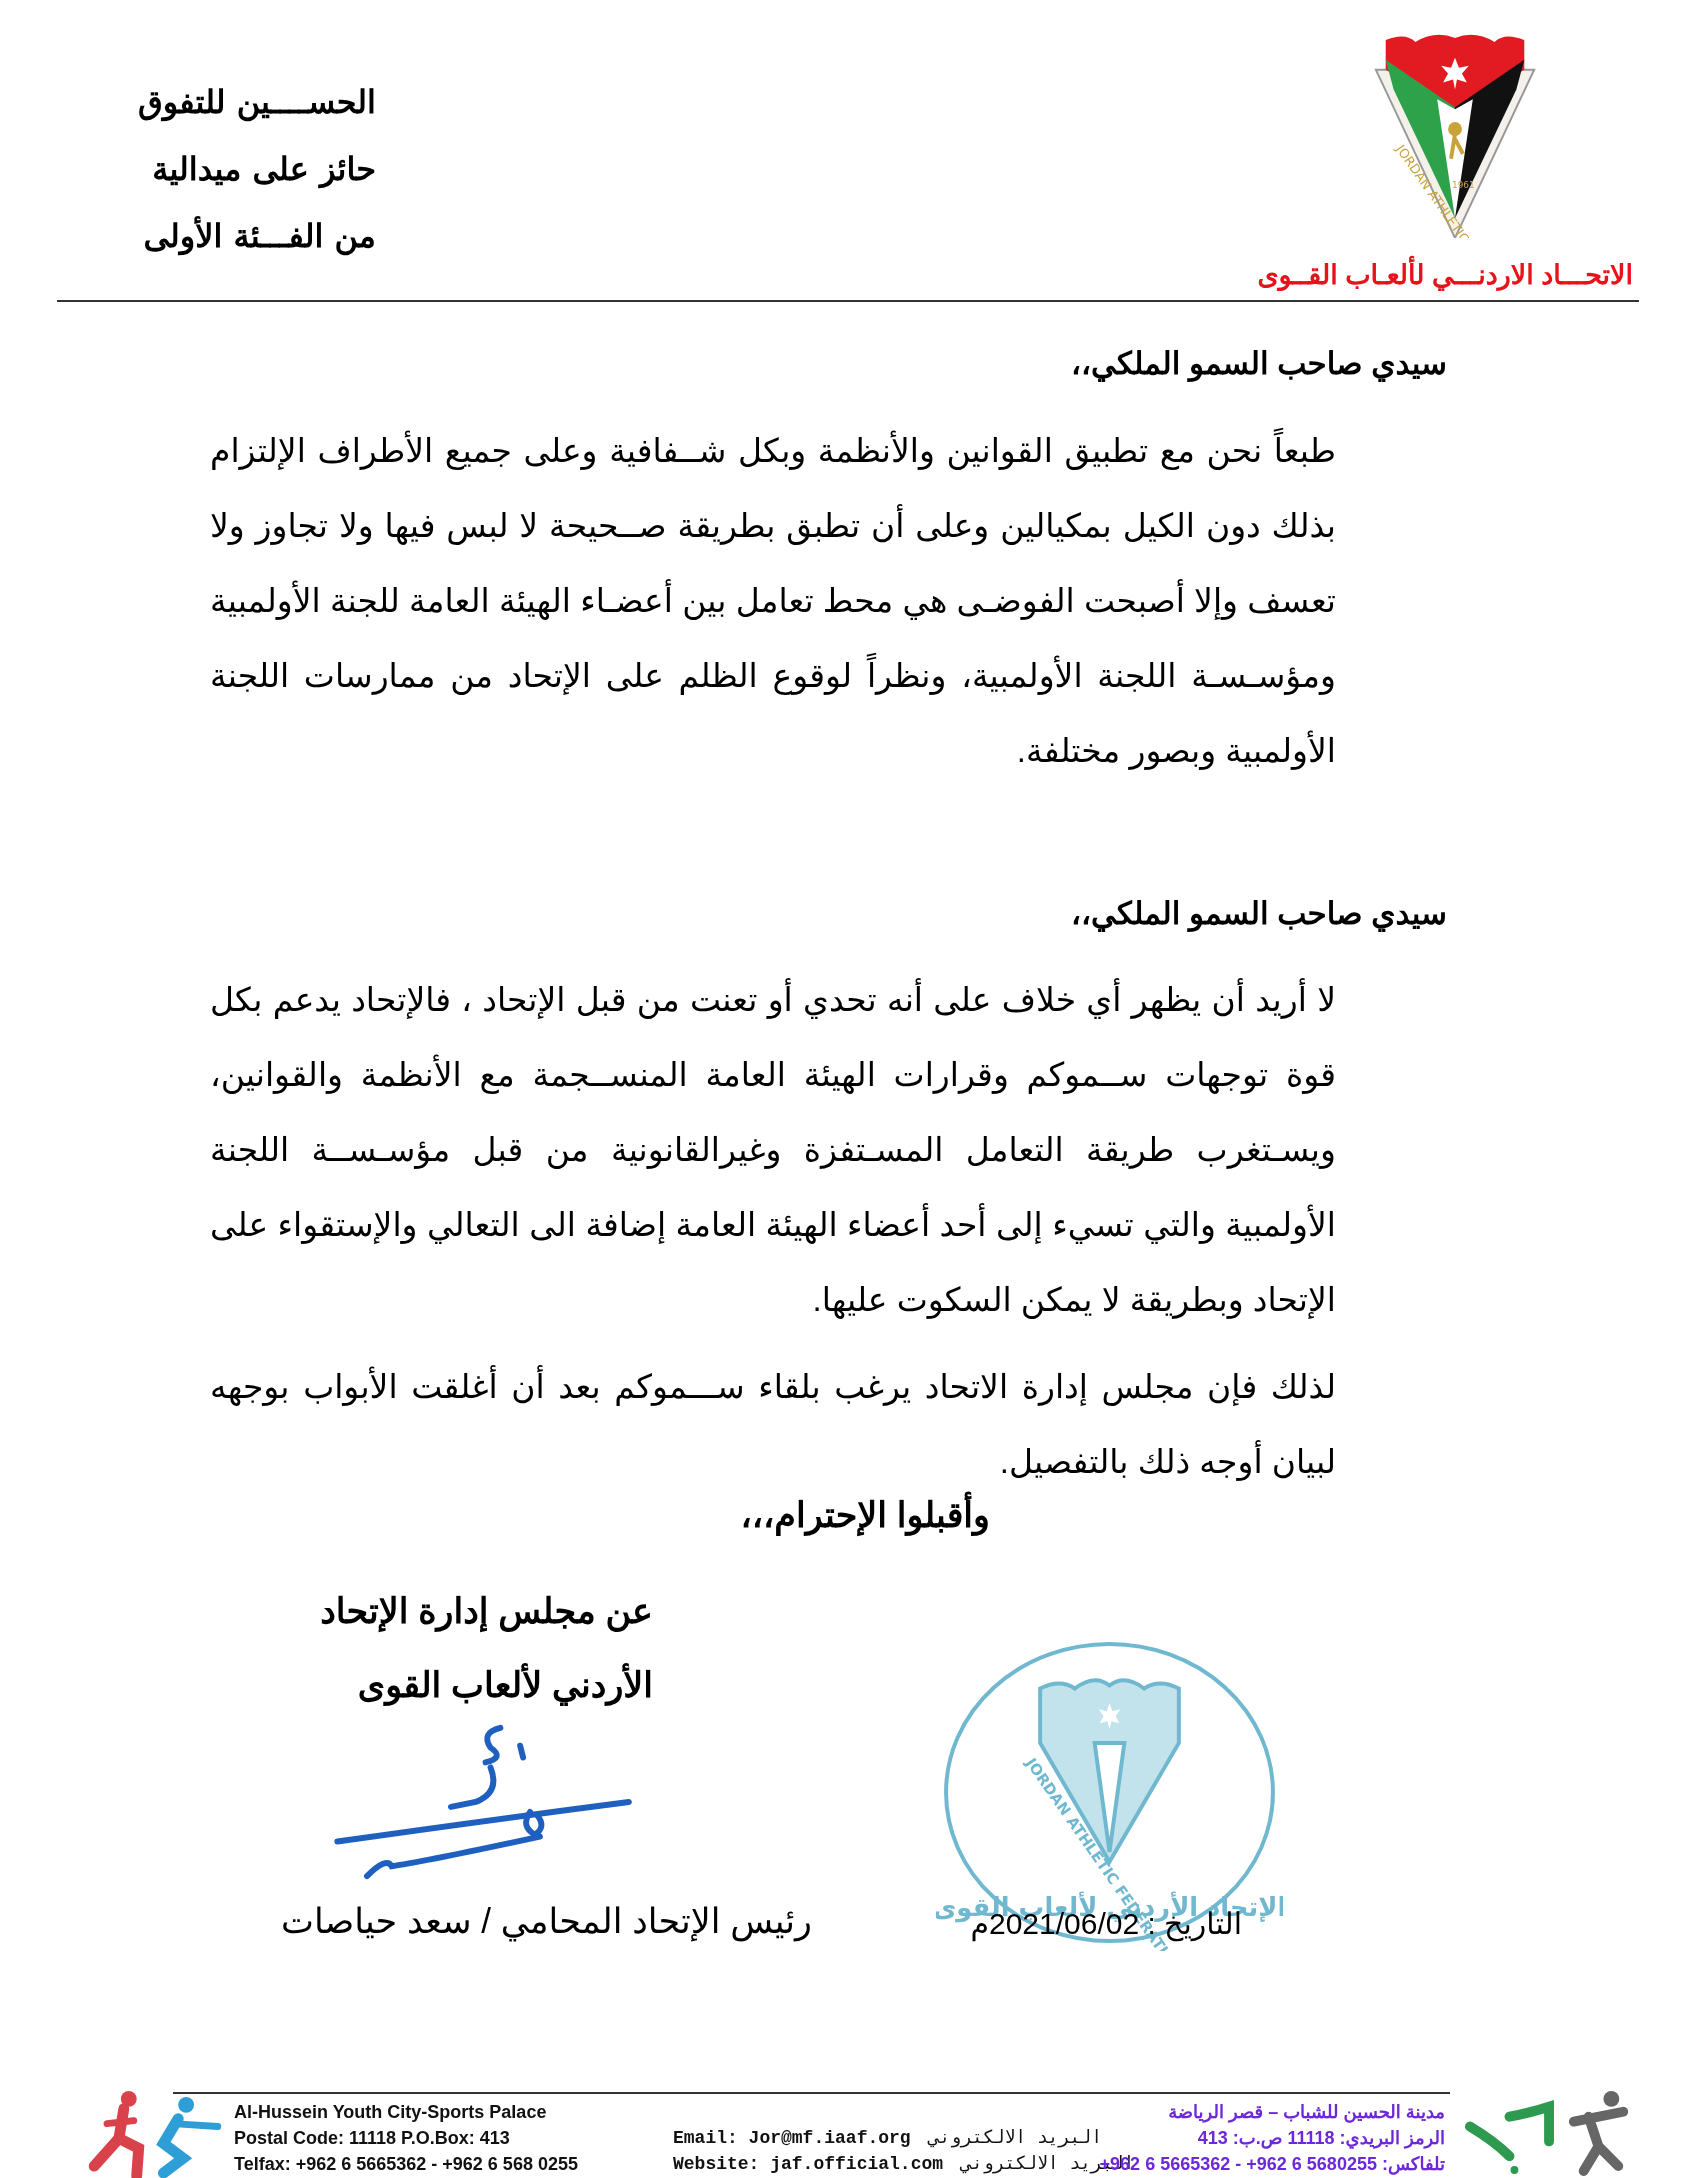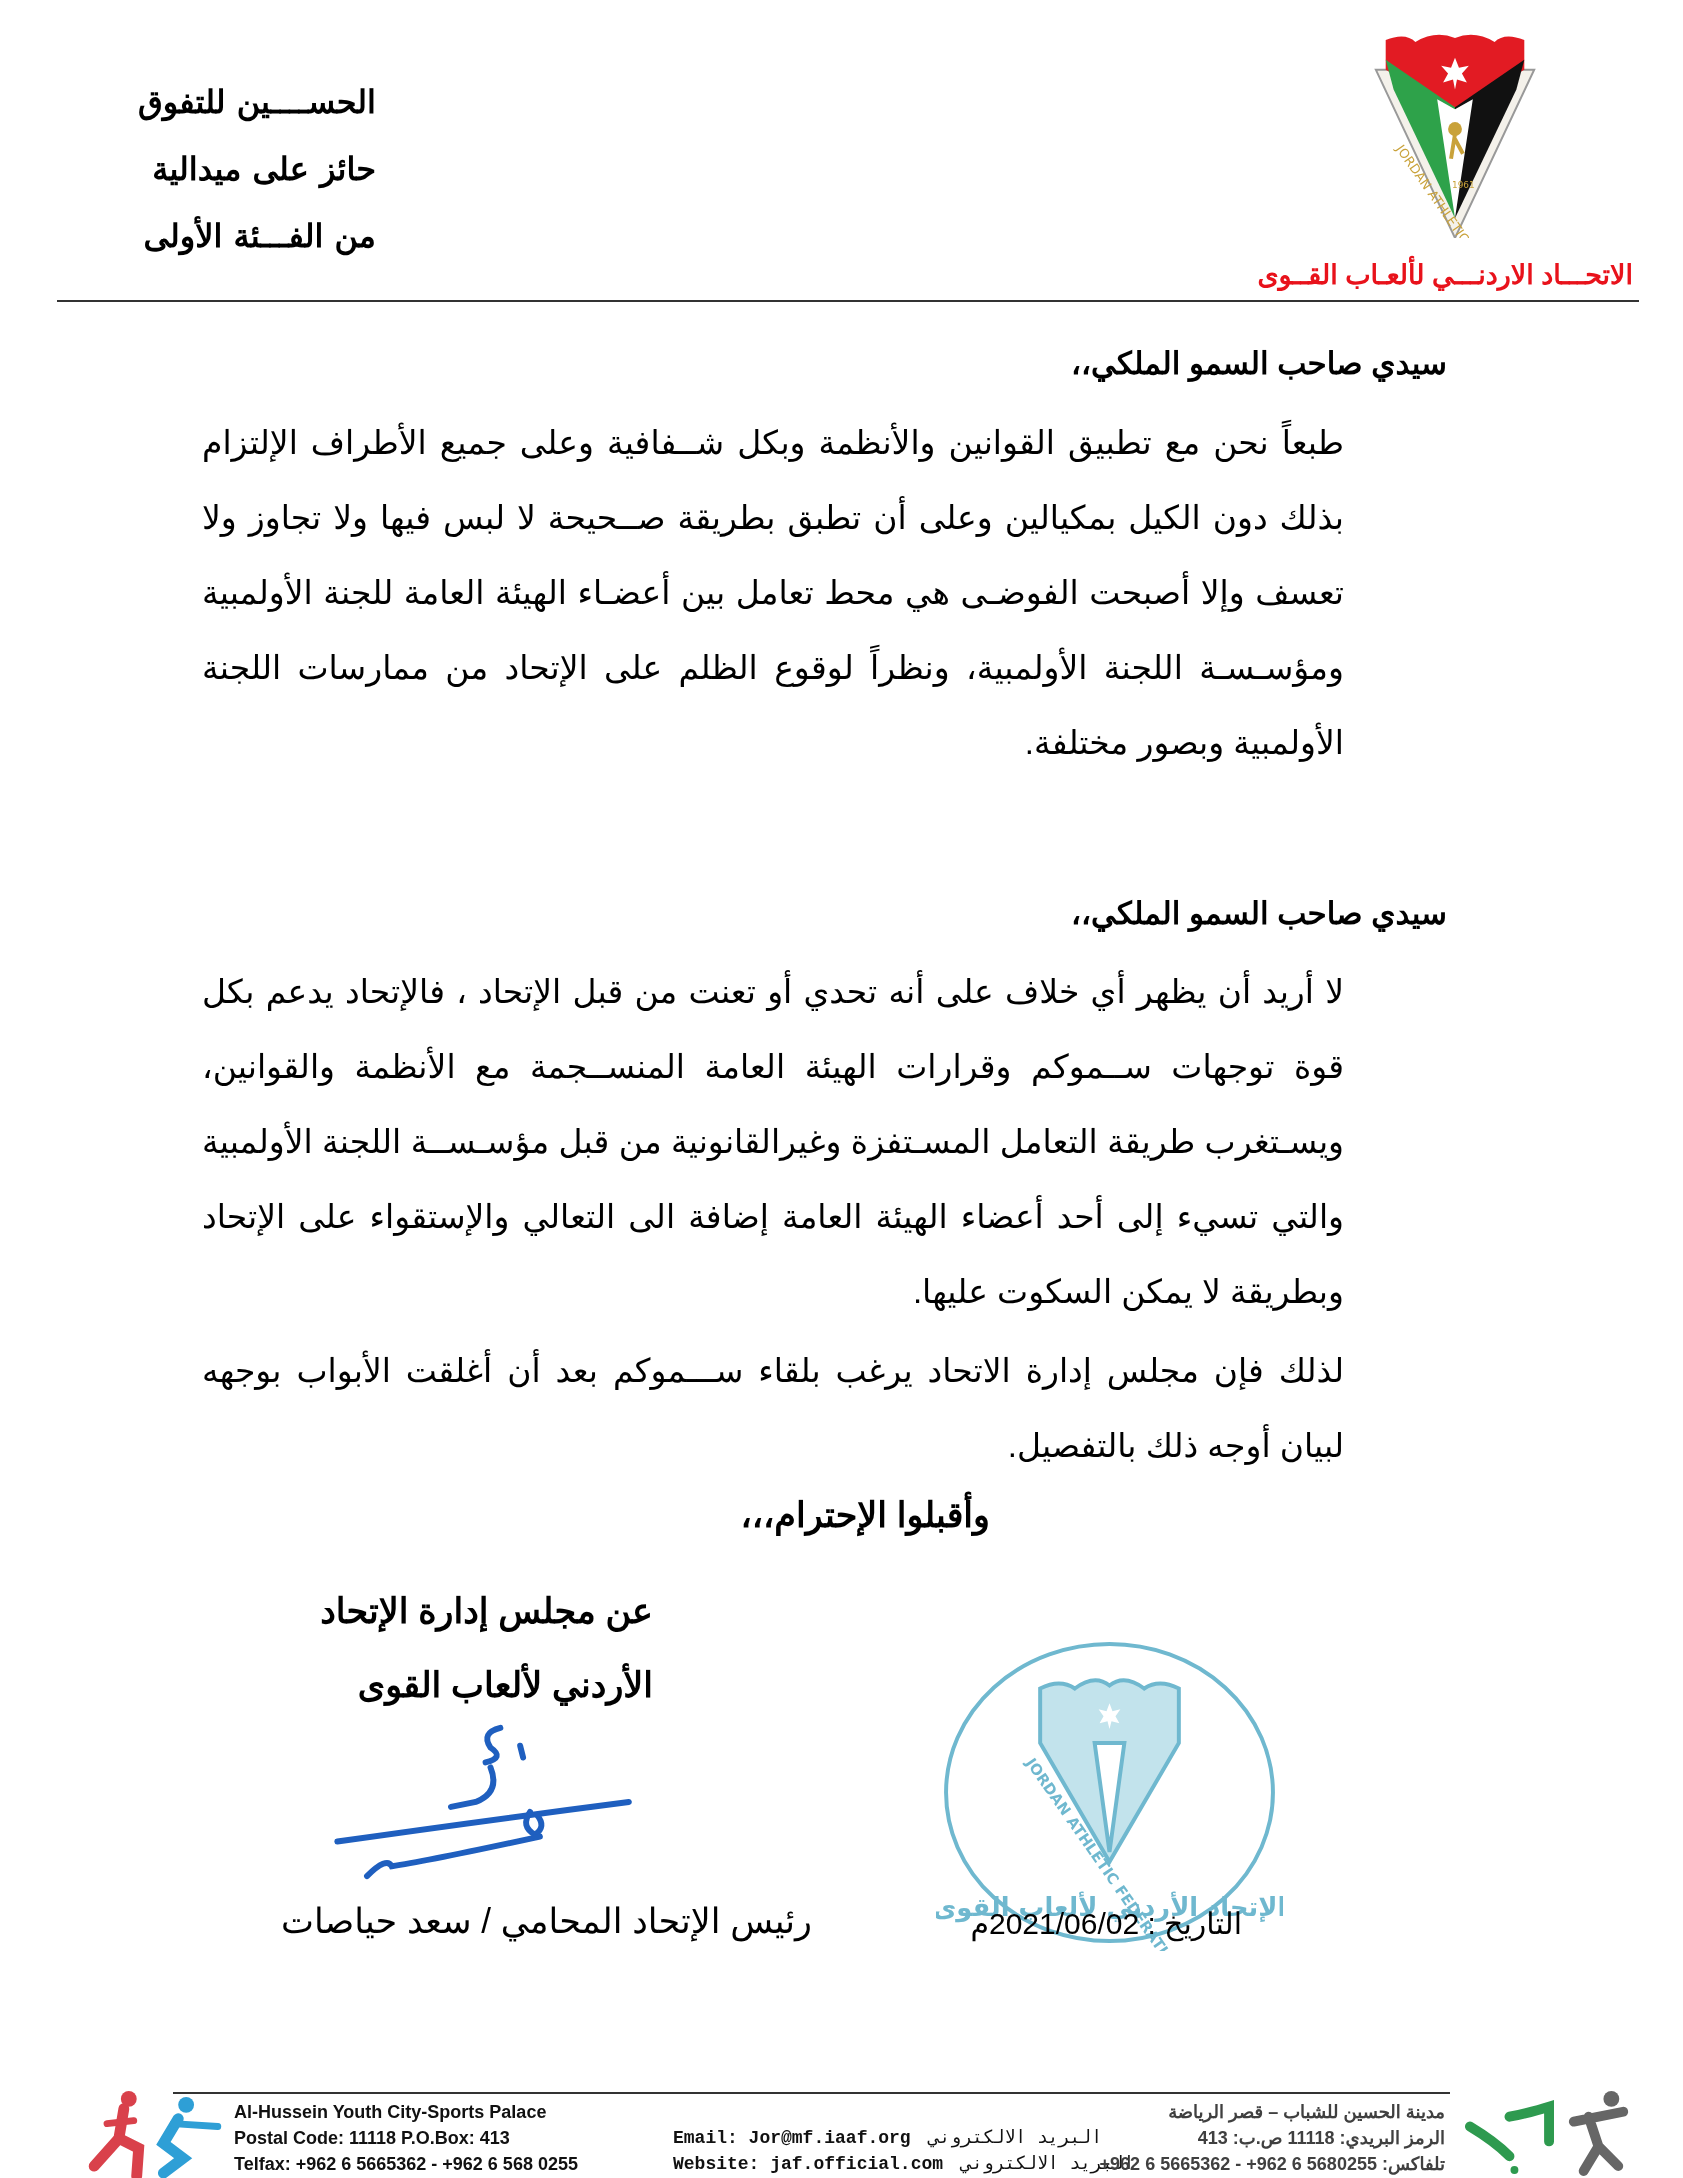--- a/index.html
+++ b/index.html
@@ -13,40 +13,40 @@
   .logo { left: 1356px; top: 30px; width: 198px; height: 208px; }
   .fed-name { right: 50px; top: 259px; direction: rtl; color: #e8121b; font-weight: bold;
               font-family: "Liberation Sans", sans-serif; font-size: 27px; letter-spacing: 1px; }
   .header-rule { left: 57px; width: 1582px; top: 300px; height: 0; border-top: 2px solid #333; }
   
   .salutation { right: 236px; direction: rtl; font-weight: bold; font-size: 31px;
                 font-family: "Liberation Sans", sans-serif; }
   .para { left: 198px; width: 1150px; direction: rtl; text-align: justify;
           text-align-last: right; font-family: "Liberation Sans", sans-serif;
           font-size: 33px; line-height: 75px; }
-  .para p { margin: 4px; }
+  .para p { margin: 12px; }
   .closing { left: 594px; width: 396px; top: 1495px; direction: rtl; 
              font-weight: bold; font-size: 35px; font-family: "Liberation Sans", sans-serif; }
   .sign-org { left: 277px; width: 376px; top: 1574px; direction: rtl; text-align: right;
               font-weight: bold; font-size: 35px; line-height: 74px; font-family: "Liberation Sans", sans-serif; }
   .signature { left: 327px; top: 1718px; width: 327px; height: 168px; }
   .stamp { left: 936px; top: 1634px; width: 347px; height: 317px; }
   .president { left: 198px; width: 614px; top: 1901px; direction: rtl; text-align: right;
                font-size: 35px; font-family: "Liberation Sans", sans-serif; }
   .date { left: 970px; width: 272px; top: 1906px; direction: rtl; text-align: right;
           font-size: 30px; font-family: "Liberation Sans", sans-serif; }
   
   .footer-rule { left: 173px; width: 1277px; top: 2092px; border-top: 2px solid #333; }
   .foot-en { left: 234px; top: 2099px; font-family: "Liberation Sans", sans-serif; font-weight: bold;
              font-size: 18px; line-height: 26px; color: #111; }
   .foot-mid { left: 673px; top: 2125px; font-family: Liberation Mono, monospace; font-weight: bold;
               font-size: 18px; line-height: 26px; color: #111; text-align: left; }
   .foot-mid .ar { font-weight: normal; margin-left: 18px; direction: rtl; unicode-bidi: isolate; }
   .foot-ar { right: 238px; top: 2099px; direction: rtl; text-align: right; font-family: "Liberation Sans", sans-serif;
-             font-weight: bold; font-size: 18px; line-height: 26px; color: #404040; }
+             font-weight: bold; font-size: 18px; line-height: 26px; color: #6d28d9; }
   .runner-left { left: 79px; top: 2089px; width: 149px; height: 89px; }
   .runner-right { left: 1465px; top: 2087px; width: 178px; height: 91px; }
 </style>
 </head>
 <body>
 
 <div class="abs award">
   <div>الحســــين للتفوق</div>
   <div>حائز على ميدالية</div>
   <div>من الفـــئة الأولى</div>

